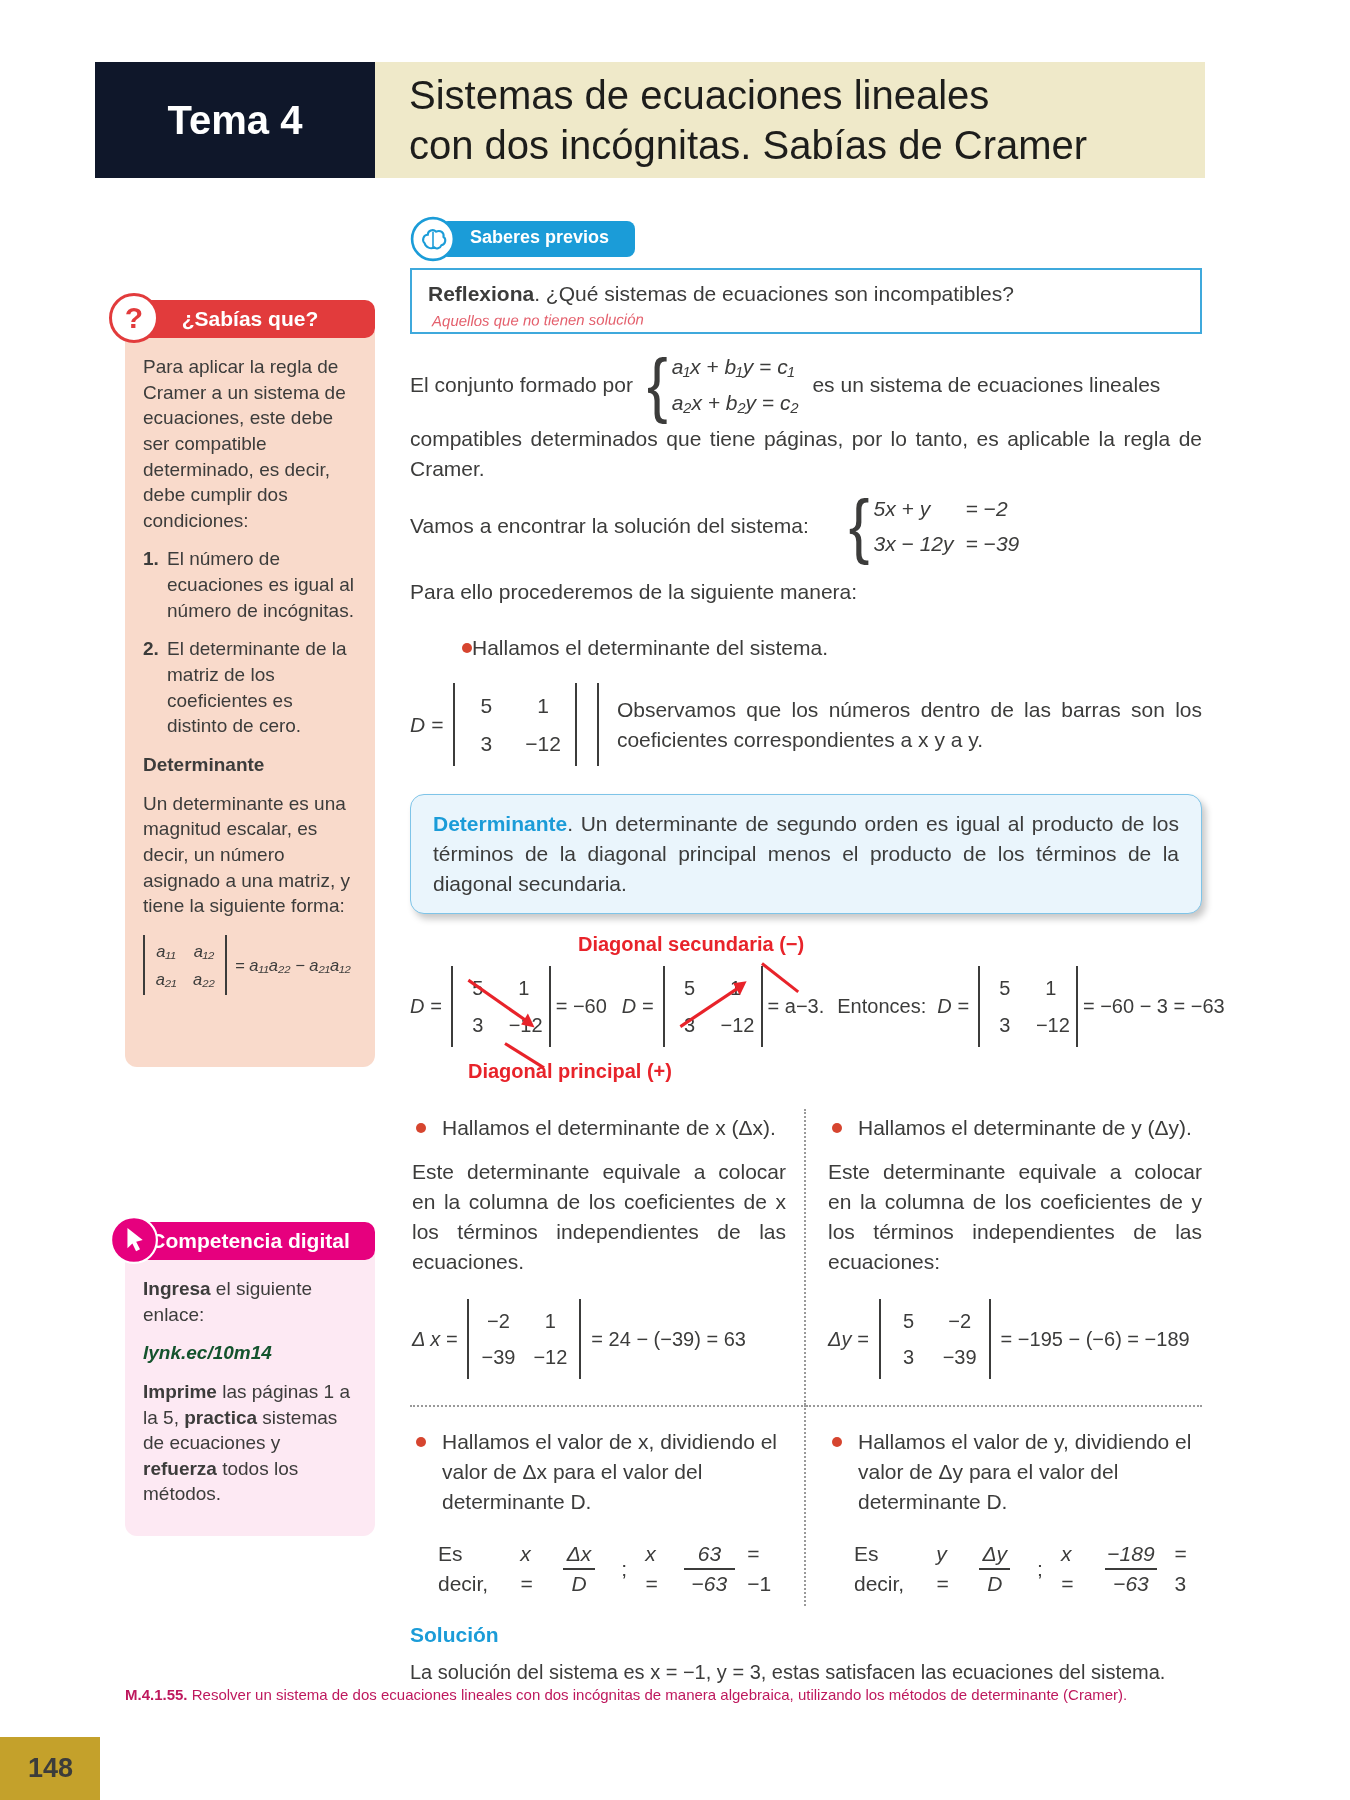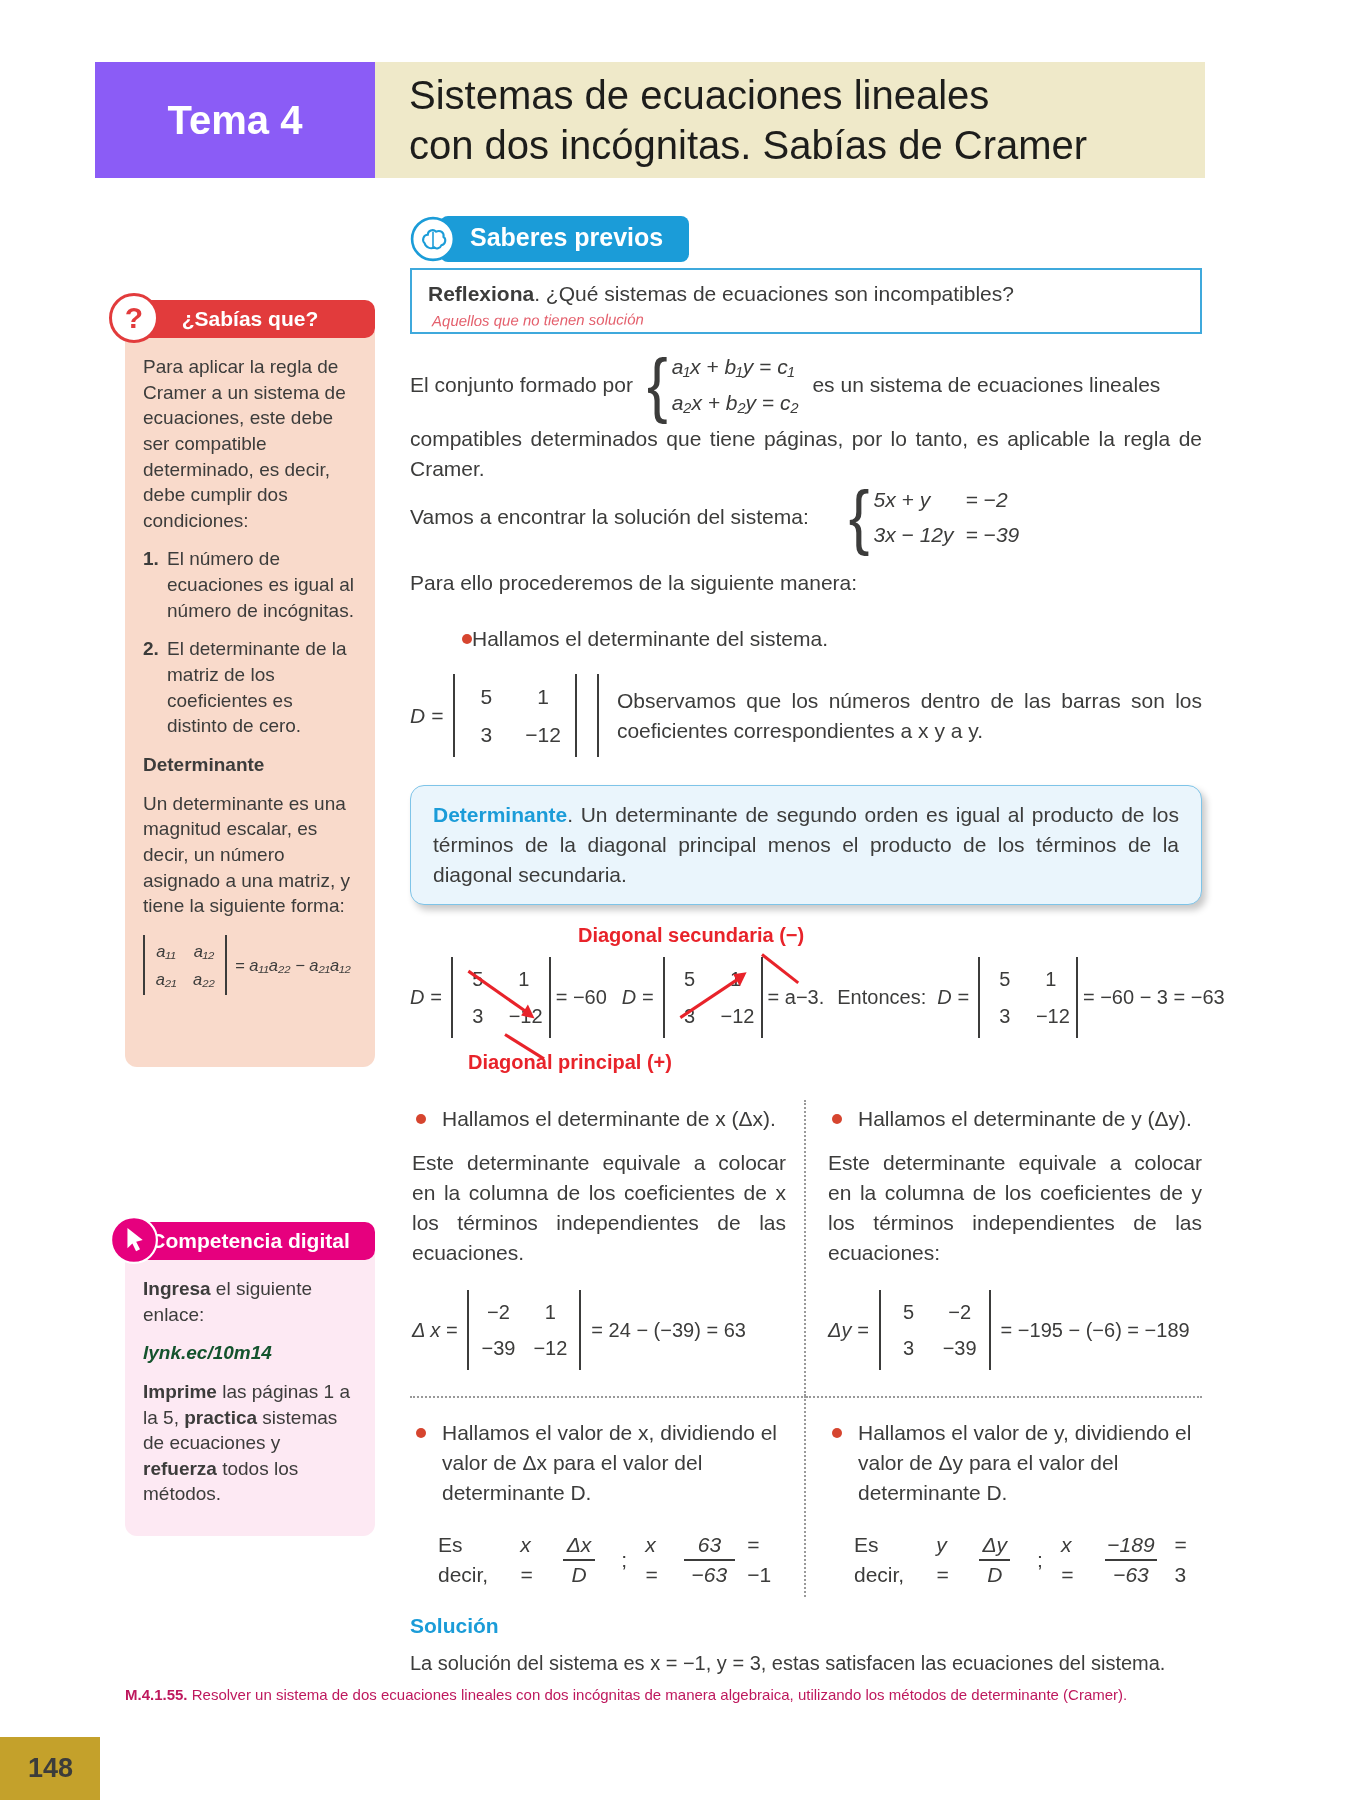--- a/index.html
+++ b/index.html
@@ -2,21 +2,21 @@
 <html><head>
 <meta charset="utf-8">
 <style>
   * { box-sizing: border-box; margin: 0; padding: 0; }
   html, body { background: #ffffff; }
   body { font-family: "Liberation Sans", sans-serif; color: #3C3C3B; }
   .page { position: relative; width: 1350px; height: 1800px; background: #fff; overflow: hidden; margin: 0 auto; }
 
   
   .header { position: absolute; left: 95px; top: 62px; display: flex; }
-  .tema-box { width: 280px; height: 116px; background: #8b5cf6; display: flex; align-items: center; justify-content: center; }
+  .tema-box { width: 280px; height: 116px; background: #0f172a; display: flex; align-items: center; justify-content: center; }
   .tema-box span { color: #fff; font-size: 40px; font-weight: bold; }
   .title-band { width: 830px; height: 116px; background: #EFE9C9; display: flex; flex-direction: column; justify-content: center; padding-left: 34px; gap: 4px; }
   .title-band .tline { font-size: 40px; font-weight: normal; color: #1d1d1b; line-height: 1.15; }
 
   
   aside { position: absolute; left: 125px; width: 250px; }
   .sabias { top: 300px; }
   .comp   { top: 1222px; }
   .side-head { position: relative; height: 38px; border-radius: 10px; display: flex; align-items: center; justify-content: center; color: #fff; font-weight: bold; font-size: 21px; z-index: 2; }
   .side-head.red { background: #E23B3C; }
@@ -34,30 +34,30 @@
   .it { font-style: italic; }
   .matrix-row { display: flex; align-items: center; gap: 8px; font-size: 16.5px; margin-top: 16px; }
   .link { color: #14532d; font-style: italic; font-weight: bold; text-decoration: none; text-align: right; }
 
   
   .main { position: absolute; left: 410px; top: 216px; width: 792px; font-size: 21px; line-height: 1.42; }
 
   .badge-row { position: relative; display: flex; align-items: center; height: 46px; }
   .brain { width: 46px; height: 46px; z-index: 2; }
   .brain svg { width: 46px; height: 46px; display: block; }
-  .badge { background: #1B9CD8; color: #fff; font-weight: bold; font-size: 25px; padding: 4px 26px 6px 30px; border-radius: 8px; margin-left: -16px; }
+  .badge { background: #1B9CD8; color: #fff; font-weight: bold; font-size: 18px; padding: 4px 26px 6px 30px; border-radius: 8px; margin-left: -16px; }
 
   .reflex-box { margin-top: 6px; border: 2px solid #3FA9DC; padding: 9px 16px 6px 16px; }
   .reflex-box .answer { font-size: 15px; color: #E4606D; line-height: 1.1; margin-top: 1px; margin-left: 4px; transform: rotate(-0.5deg); font-style: italic; }
 
   .row { display: flex; align-items: center; }
   .p1 { margin-top: 18px; gap: 14px; }
   .p-just { text-align: justify; }
   .cont { margin-top: 6px; }
-  .vamos { margin-top: 1px; gap: 40px; }
+  .vamos { margin-top: 10px; gap: 40px; }
   .paraello { margin-top: 18px; }
 
   .sys { display: inline-flex; align-items: center; }
   .sys .brace { font-size: 62px; font-weight: normal; line-height: 0.85; transform: scaleY(1.15); color: #3C3C3B; margin-right: 4px; }
   .sys .eqs { display: flex; flex-direction: column; gap: 6px; font-style: italic; }
   .sys .eqs2 { display: grid; grid-template-columns: auto auto; column-gap: 12px; row-gap: 6px; font-style: italic; }
 
   .step1 { display: flex; align-items: flex-start; margin-top: 26px; padding-left: 52px; }
   .step1 .txt { }
   .blt { flex: 0 0 10px; width: 10px; height: 10px; border-radius: 50%; background: #D6452F; margin-top: 10px; }

